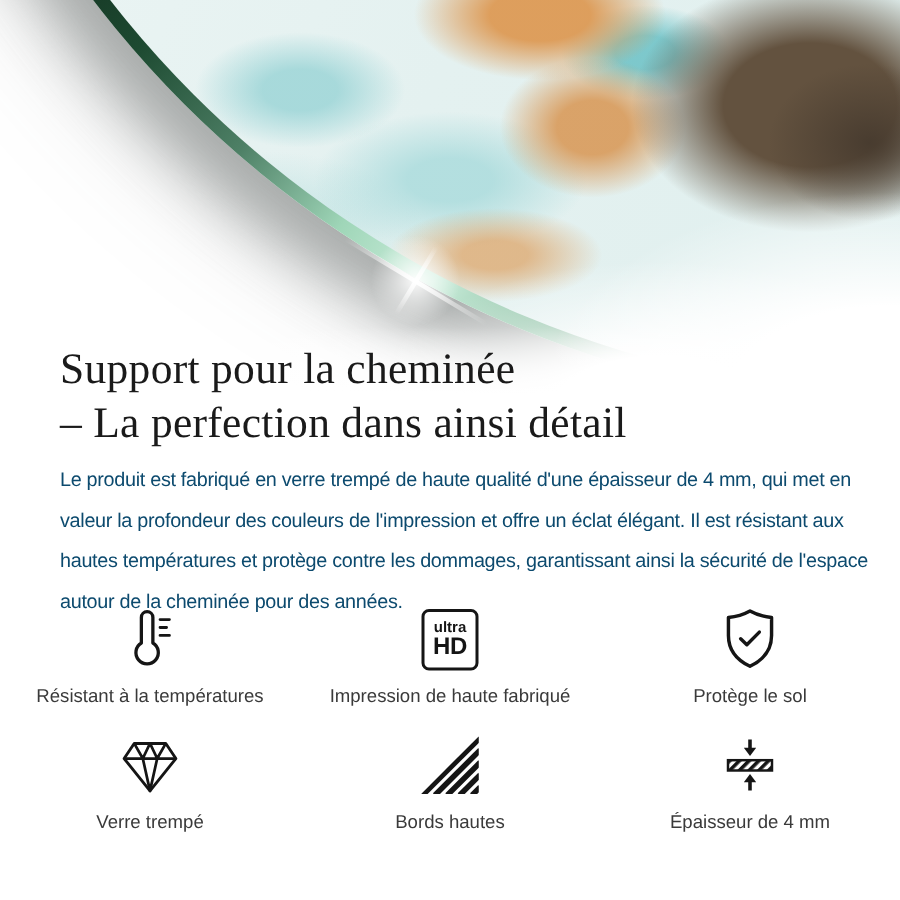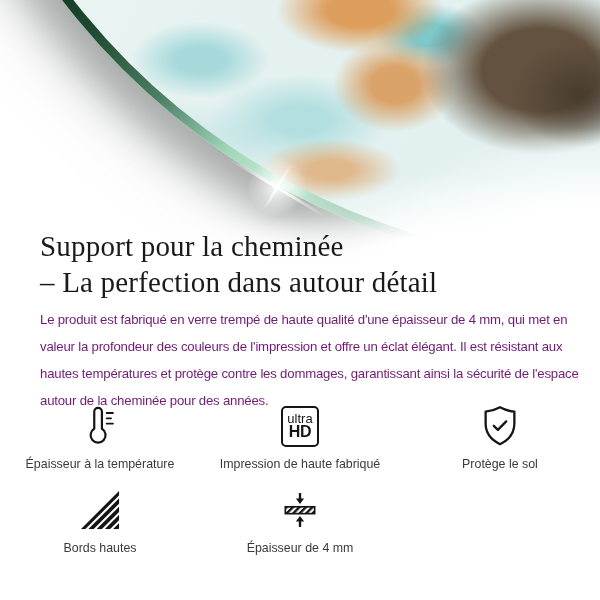--- a/index.html
+++ b/index.html
@@ -42,31 +42,31 @@
      background:linear-gradient(90deg, rgba(255,255,255,0), #fff 50%, rgba(255,255,255,0));transform:rotate(31deg);}
   .sparkle .ray-v{position:absolute;left:-1.5px;top:-26px;width:3px;height:52px;border-radius:2px;
      background:linear-gradient(180deg, rgba(255,255,255,0), #fff 50%, rgba(255,255,255,0));transform:rotate(31deg);}
 
   
   .title{position:absolute;left:40px;top:228px;z-index:2;margin:0;font-weight:400;
      font-family:"Liberation Serif","DejaVu Serif",serif;font-size:29px;line-height:36px;
      color:#1a1a1a;letter-spacing:.2px;}
   .title span{display:block;}
   .desc{position:absolute;left:40px;top:306px;z-index:2;margin:0;width:540px;
-     font-size:13.2px;line-height:27px;letter-spacing:-.2px;color:#701a75;}
+     font-size:13.2px;line-height:27px;letter-spacing:-.2px;color:#0c4a6e;}
 
   
   .features{position:absolute;left:0;top:400px;width:600px;z-index:2;
      display:grid;grid-template-columns:repeat(3,1fr);row-gap:12px;}
   .feature{display:flex;flex-direction:column;align-items:center;}
   .icon-wrap{height:52px;display:flex;align-items:center;justify-content:center;}
   .flabel{margin-top:5px;font-size:12.4px;line-height:15px;color:#3a3a3a;}
   .uhd-box{width:34px;height:37px;border:2.6px solid #151515;border-radius:5px;
      display:flex;flex-direction:column;align-items:center;justify-content:center;color:#151515;}
-  .uhd-top{font-size:13px;font-weight:400;line-height:11px;}
+  .uhd-top{font-size:10px;font-weight:700;line-height:11px;}
   .uhd-bottom{font-size:16px;font-weight:800;line-height:15px;letter-spacing:-.3px;}
 </style>
 </head>
 <body>
 
 <div class="page">
 
   <section class="hero">
     <div class="circle panel-shadow"></div>
     <div class="circle panel-rim"></div>
@@ -74,35 +74,35 @@
     <div class="hero-fade"></div>
     <div class="sparkle">
       <i class="glow"></i>
         <i class="ray-h"></i>
         <i class="ray-v"></i>
     </div>
   </section>
 
   <h1 class="title">
     <span>Support pour la cheminée</span>
-    <span>– La perfection dans autour détail</span>
+    <span>– La perfection dans ainsi détail</span>
   </h1>
 
   <p class="desc">Le produit est fabriqué en verre trempé de haute qualité d'une épaisseur de 4 mm, qui met en valeur la profondeur des couleurs de l'impression et offre un éclat élégant. Il est résistant aux hautes températures et protège contre les dommages, garantissant ainsi la sécurité de l'espace autour de la cheminée pour des années.</p>
 
   <div class="features">
 
     <div class="feature">
       <div class="icon-wrap">
         <svg width="46" height="48" viewBox="0 0 48 48">
           <path d="M18 26.8 V9 A4 4 0 0 1 26 9 V26.8 A7.8 7.8 0 1 1 18 26.8 Z" fill="none" stroke="#151515" stroke-width="2.3" stroke-linejoin="round"></path>
           <path d="M31 10.5 H37.5 M31 16 H35.5 M31 21.5 H37.5" fill="none" stroke="#151515" stroke-width="2" stroke-linecap="round"></path>
         </svg>
       </div>
-      <div class="flabel">Épaisseur à la température</div>
+      <div class="flabel">Résistant à la températures</div>
     </div>
 
     <div class="feature">
       <div class="icon-wrap">
         <div class="uhd-box">
           <span class="uhd-top">ultra</span>
           <span class="uhd-bottom">HD</span>
         </div>
       </div>
       <div class="flabel">Impression de haute fabriqué</div>
@@ -111,20 +111,29 @@
     <div class="feature">
       <div class="icon-wrap">
         <svg width="46" height="46" viewBox="0 0 48 48">
           <path d="M24 4.5 C28.5 7 33.5 8.5 39 9 V21.5 C39 31.5 33 38.7 24 43 C15 38.7 9 31.5 9 21.5 V9 C14.5 8.5 19.5 7 24 4.5 Z" fill="none" stroke="#151515" stroke-width="2.4" stroke-linejoin="round"></path>
           <path d="M17.5 23.8 L21.8 28 L30.5 19.2" fill="none" stroke="#151515" stroke-width="2.4" stroke-linecap="round" stroke-linejoin="round"></path>
         </svg>
       </div>
       <div class="flabel">Protège le sol</div>
     </div>
 
+    <div class="feature">
+      <div class="icon-wrap">
+        <svg width="46" height="44" viewBox="0 0 48 44">
+          <path d="M13 7 H35 L42 17.5 L24 40 L6 17.5 Z" fill="none" stroke="#151515" stroke-width="2" stroke-linejoin="round"></path>
+          <path d="M6 17.5 H42 M13 7 L19 17.5 L24 7 L29 17.5 L35 7 M19 17.5 L24 40 L29 17.5" fill="none" stroke="#151515" stroke-width="1.9" stroke-linejoin="round"></path>
+        </svg>
+      </div>
+      <div class="flabel">Verre trempé</div>
+    </div>
 
     <div class="feature">
       <div class="icon-wrap">
         <svg width="44" height="44" viewBox="0 0 48 48">
           <defs>
               <clipPath id="triclip">
                 <path d="M3 45 H45 V3 Z"></path>
               </clipPath>
             </defs>
           <g clip-path="url(#triclip)" stroke="#151515" stroke-width="4">

